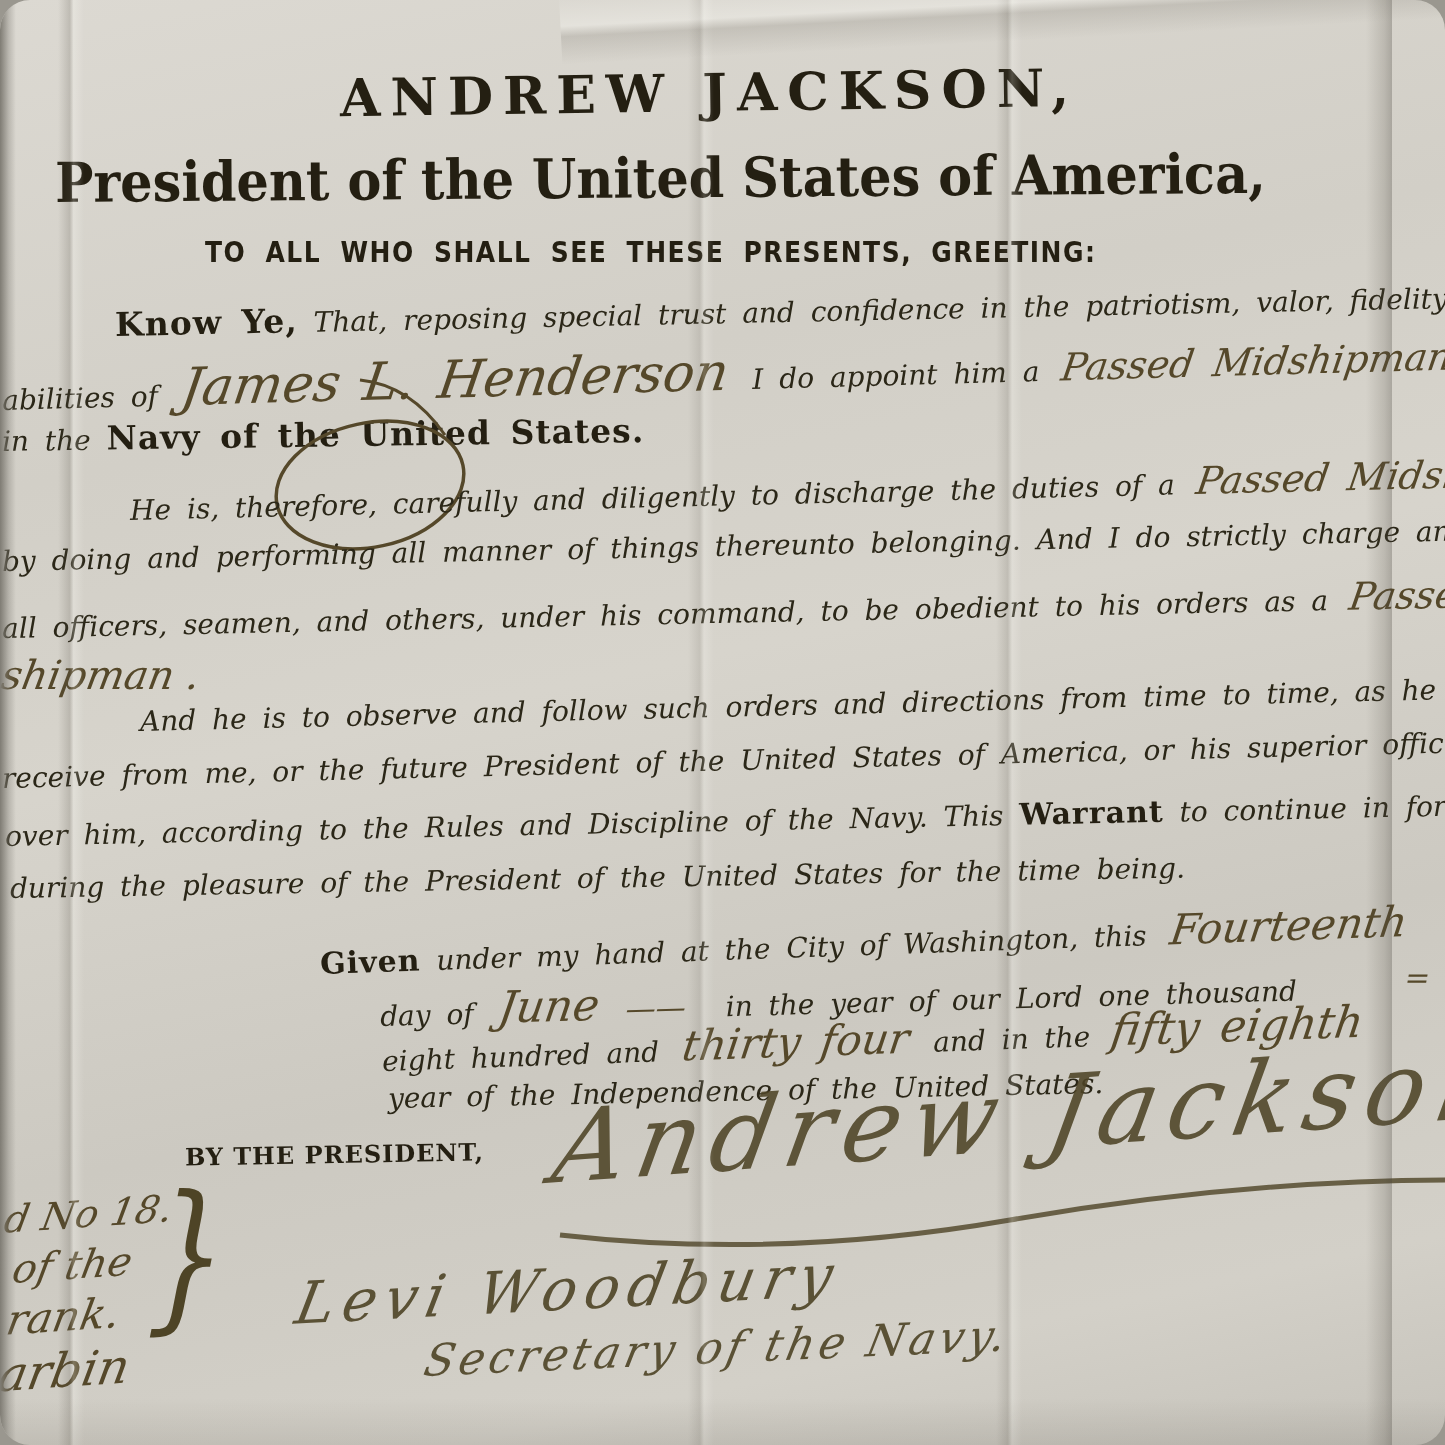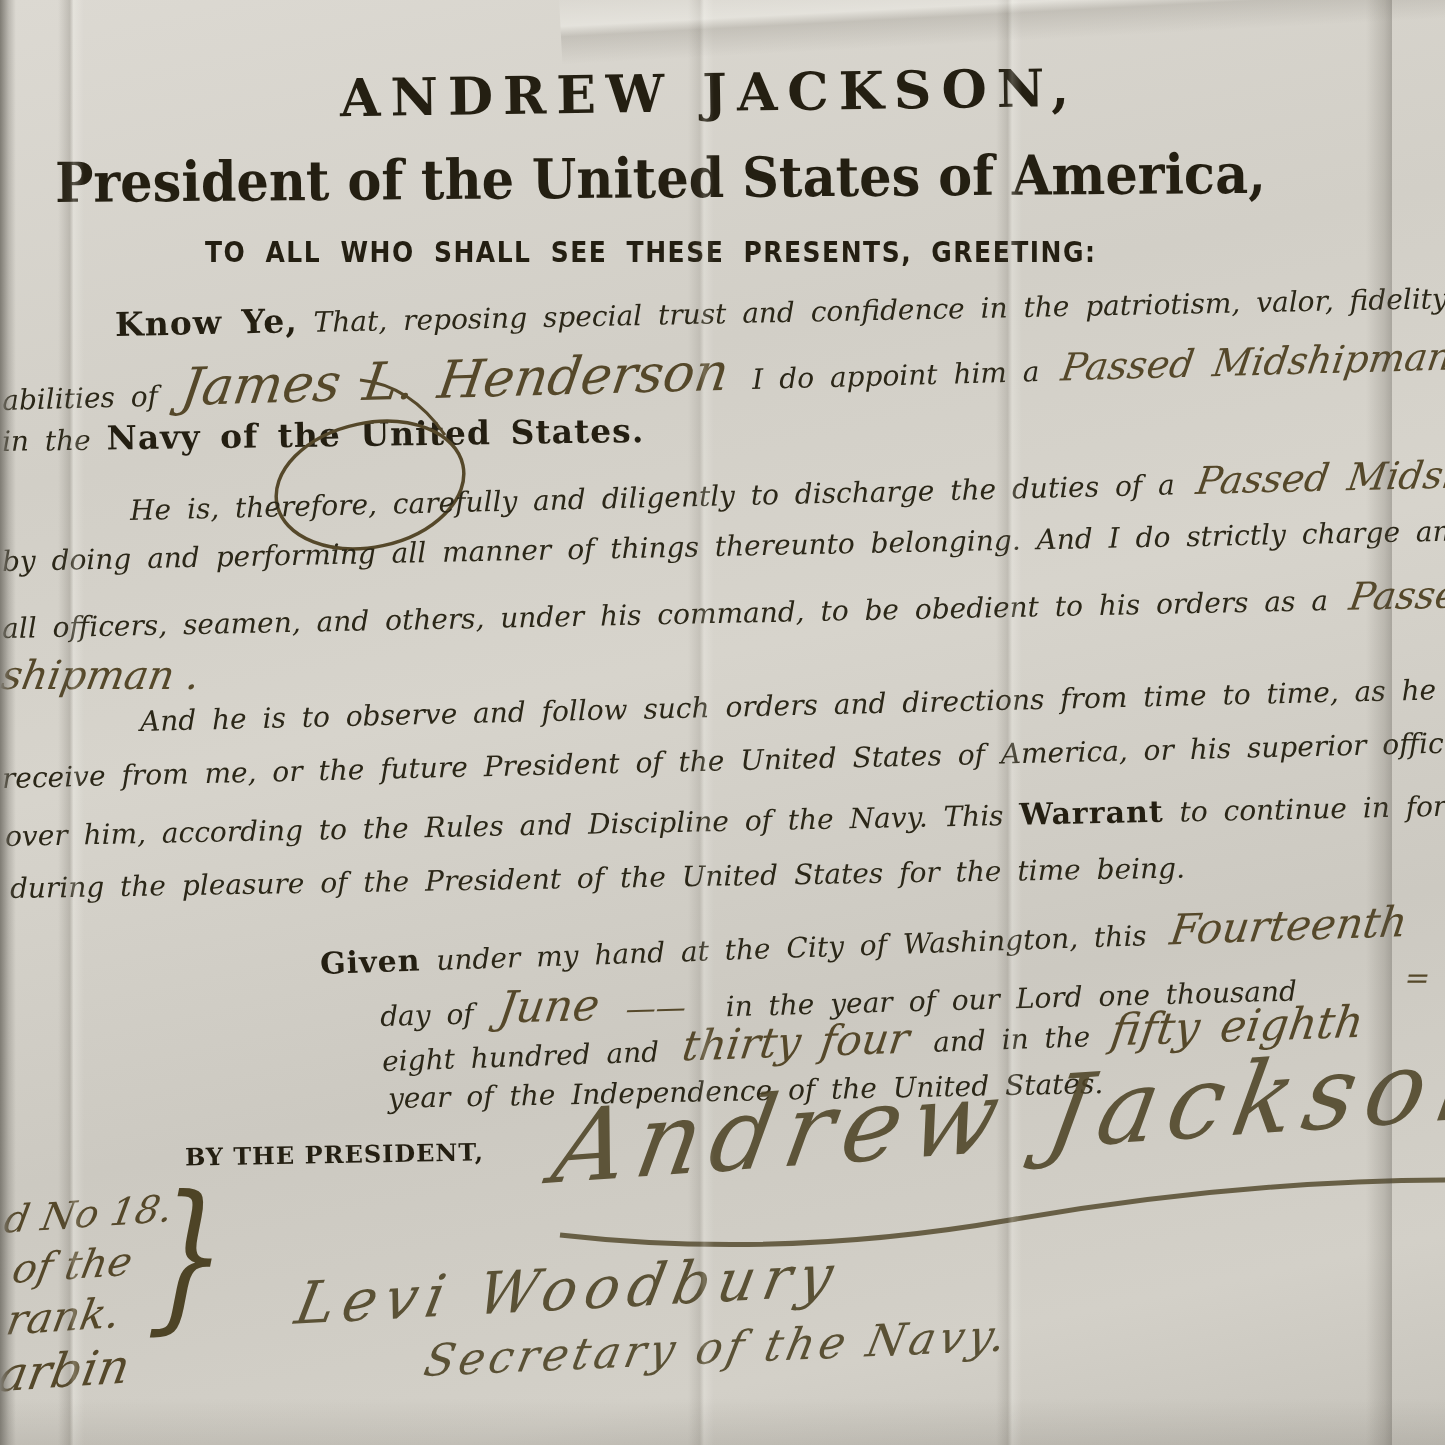--- a/index.html
+++ b/index.html
@@ -6,20 +6,21 @@
   body {
     width:1445px; height:1445px; overflow:hidden;
     background:#9a978f;
     font-family:"DejaVu Serif", serif;
   }
   .paper {
     position:relative; width:1445px; height:1445px; overflow:hidden;
     background:
       linear-gradient(168deg, #dcd9d2 0%, #d2cfc7 28%, #d7d4cc 46%, #ccc9c1 68%, #d3d0c8 88%, #c6c3bb 100%);
     color:#2b2718;
+    border-radius:30px;
   }
   
   .crease { position:absolute; pointer-events:none; }
   .crease.v { top:0; bottom:0; width:26px; }
   .cv1 { left:58px;  background:linear-gradient(90deg, rgba(90,85,75,0) 0%, rgba(90,85,75,.22) 45%, rgba(255,255,250,.25) 60%, rgba(90,85,75,0) 100%); }
   .cv2 { left:688px; background:linear-gradient(90deg, rgba(90,85,75,0) 0%, rgba(90,85,75,.14) 45%, rgba(255,255,250,.20) 62%, rgba(90,85,75,0) 100%); }
   .cv3 { left:996px; background:linear-gradient(90deg, rgba(90,85,75,0) 0%, rgba(90,85,75,.18) 45%, rgba(255,255,250,.22) 62%, rgba(90,85,75,0) 100%); }
   .cv4 { left:1366px; width:80px; background:linear-gradient(90deg, rgba(90,85,75,0) 0%, rgba(90,85,75,.20) 70%, rgba(70,66,58,.30) 100%); }
   .edge-left { position:absolute; left:0; top:0; bottom:0; width:16px; pointer-events:none;
     background:linear-gradient(90deg, #7f7c74 0%, rgba(127,124,116,.35) 55%, rgba(127,124,116,0) 100%); }

